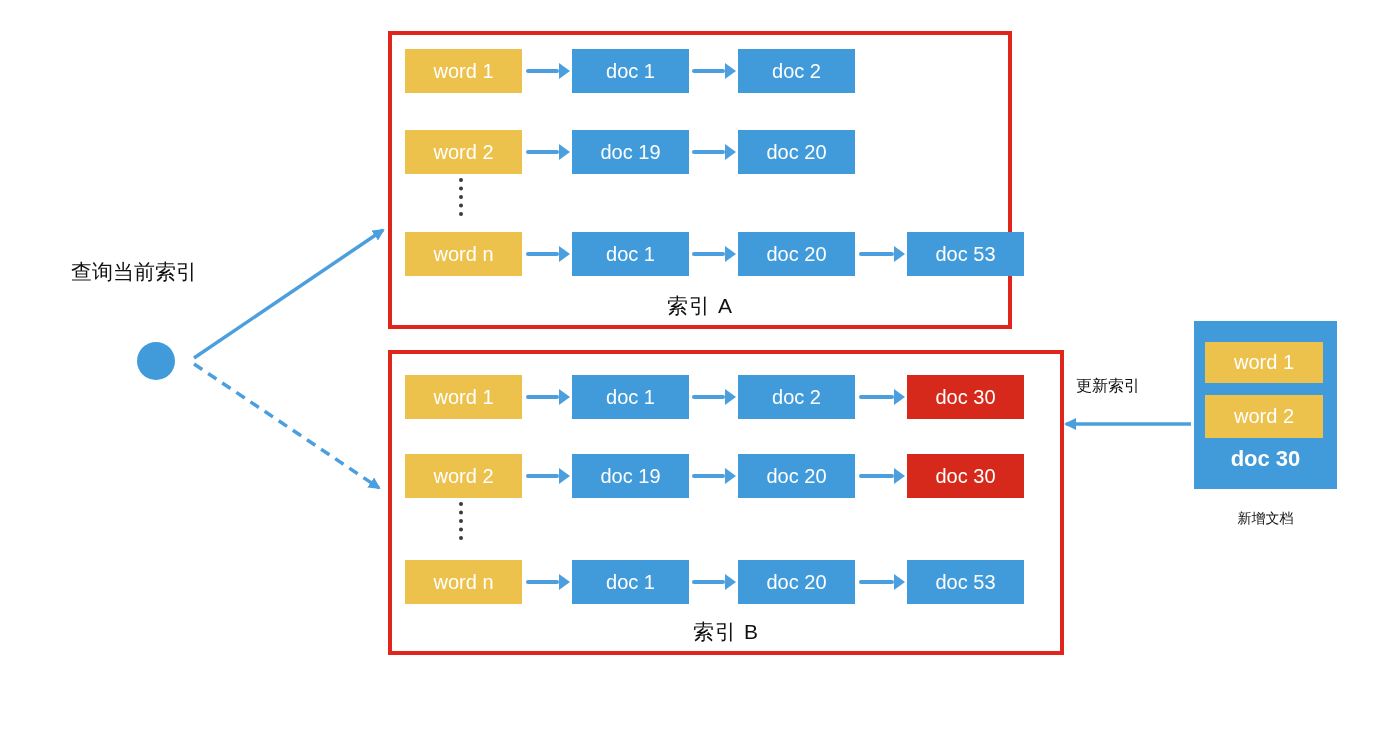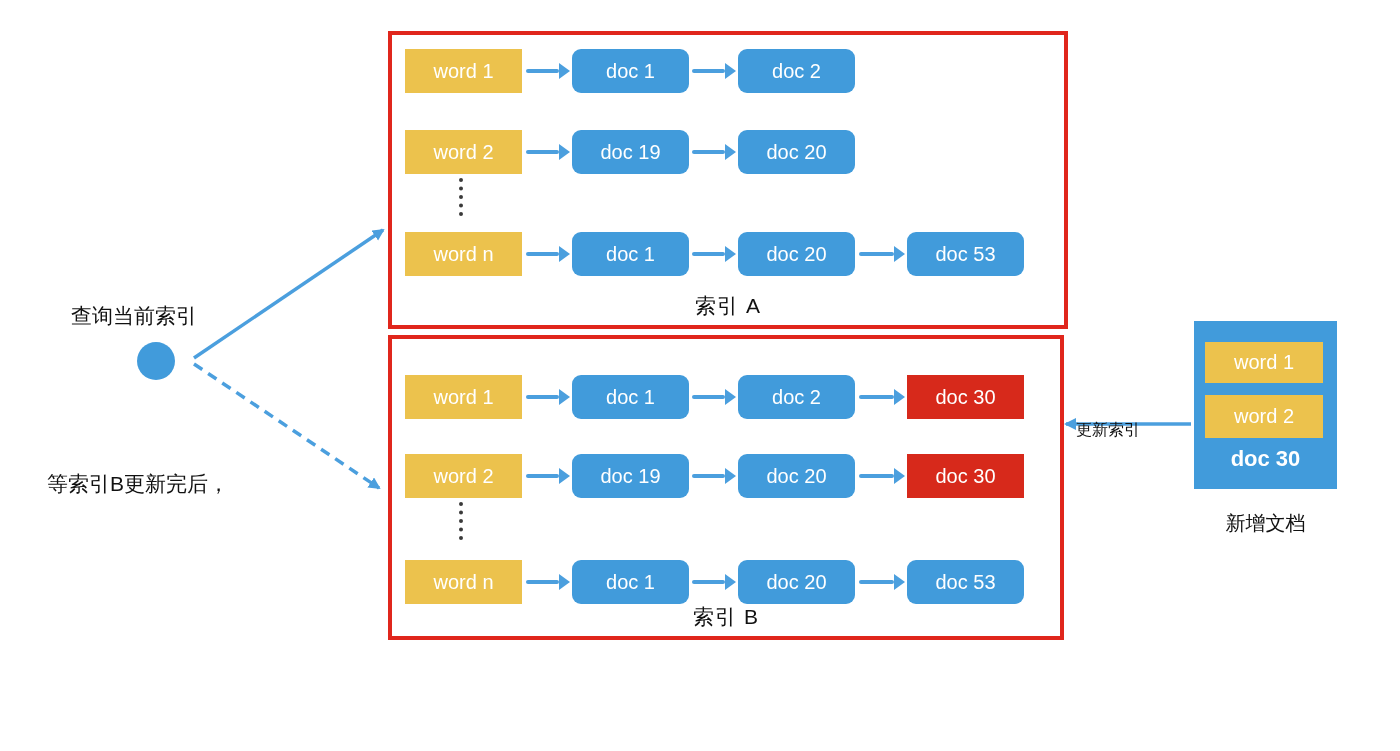--- a/index.html
+++ b/index.html
@@ -40,21 +40,21 @@
 
   .node{
     position:absolute;
     width:117px;height:44px;
     line-height:44px;
     text-align:center;
     color:#ffffff;
     font-size:20px;
   }
   .node.word{background:var(--yellow);}
-  .node.doc{background:var(--blue);border-radius:9px;}
+  .node.doc{background:var(--blue);}
   .node.docnew{background:var(--red);}
 
   .harrow{position:absolute;height:16px;}
   .harrow .shaft{
     position:absolute;left:0;top:50%;
     transform:translateY(-50%);
     height:4px;width:calc(100% - 11px);
     background:var(--arrow);border-radius:2px;
   }
   .harrow .head{
@@ -65,41 +65,41 @@
     border-top:8px solid transparent;
     border-bottom:8px solid transparent;
   }
 
   .vdots{
     position:absolute;
     width:0;height:38px;
     border-left:4px dotted #3a3a3a;
   }
 
-  .side-label{position:absolute;font-size:21px;color:var(--ink);white-space:nowrap;margin-top:44px;}
+  .side-label{position:absolute;font-size:21px;color:var(--ink);white-space:nowrap;}
   .note-block{position:absolute;left:47px;top:468px;font-size:21px;line-height:31.5px;color:var(--ink);white-space:nowrap;}
 
   .newdoc{
     position:absolute;
     left:1194px;top:321px;width:143px;height:168px;
     background:var(--blue);
   }
   .newdoc .word{
     position:absolute;left:11px;width:118px;
     background:var(--yellow);
     color:#fff;text-align:center;font-size:20px;
   }
   .newdoc .doc-label{
     position:absolute;left:0;right:0;top:125px;
     text-align:center;color:#fff;
     font-size:22px;font-weight:bold;
   }
   .newdoc-caption{
     position:absolute;left:1194px;top:510px;width:143px;
-    text-align:center;font-size:20px;color:var(--ink);
+    text-align:center;font-size:14px;color:var(--ink);
     white-space:nowrap;
   }
 </style>
 </head>
 <body>
 
 <div class="canvas">
 
   <svg class="overlay" viewBox="0 0 1400 751">
     <defs>
@@ -109,24 +109,23 @@
     </defs>
     <circle cx="156" cy="361" r="19" fill="#419BDB"></circle>
     <line class="connector" x1="194" y1="358" x2="383" y2="230" marker-end="url(#ah)"></line>
     <line class="connector dashed" x1="194" y1="364" x2="379" y2="488" marker-end="url(#ah)"></line>
     <line class="connector" x1="1191" y1="424" x2="1066" y2="424" marker-end="url(#ah)"></line>
   </svg>
 
   <div class="side-label" style="left:71px;top:258px">查询当前索引</div>
 
   <div class="note-block">
-    <div>等索引B更新完后，</div>
-  </div>
-
-  <div class="panel" style="left:388px;top:31px;width:680px;height:298px">
+  </div>
+
+  <div class="panel" style="left:388px;top:31px;width:624px;height:298px">
     <div class="panel-title">索引 A</div>
   </div>
 
   <div class="node word" style="left:405px;top:49px">word 1</div>
   <div class="node doc" style="left:572px;top:49px">doc 1</div>
   <div class="node doc" style="left:738px;top:49px">doc 2</div>
   <div class="harrow" style="left:526px;top:63px;width:44px">
       <i class="shaft"></i>
       <i class="head"></i>
     </div>
@@ -159,21 +158,21 @@
     </div>
   <div class="harrow" style="left:692px;top:246px;width:44px">
       <i class="shaft"></i>
       <i class="head"></i>
     </div>
   <div class="harrow" style="left:859px;top:246px;width:46px">
       <i class="shaft"></i>
       <i class="head"></i>
     </div>
 
-  <div class="panel" style="left:388px;top:335px;width:676px;height:305px">
+  <div class="panel" style="left:388px;top:350px;width:676px;height:305px">
     <div class="panel-title">索引 B</div>
   </div>
 
   <div class="node word" style="left:405px;top:375px">word 1</div>
   <div class="node doc" style="left:572px;top:375px">doc 1</div>
   <div class="node doc" style="left:738px;top:375px">doc 2</div>
   <div class="node docnew" style="left:907px;top:375px">doc 30</div>
   <div class="harrow" style="left:526px;top:389px;width:44px">
       <i class="shaft"></i>
       <i class="head"></i>

